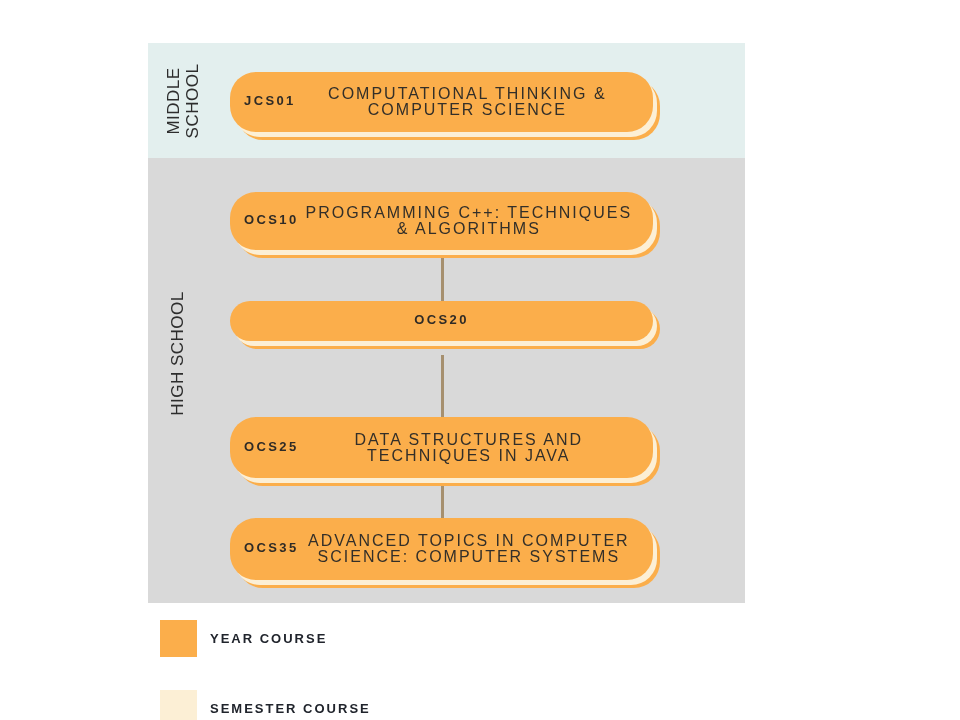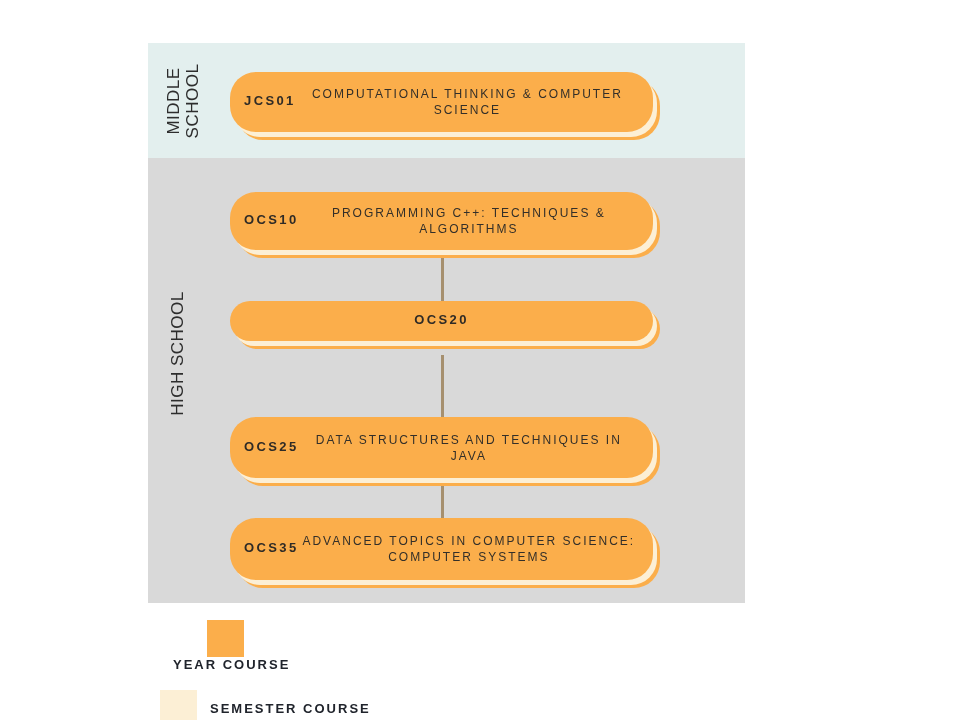--- a/index.html
+++ b/index.html
@@ -65,34 +65,34 @@
   .course-box.ocs25 { top: 417px; height: 61px; }
   .course-box.ocs35 { top: 518px; height: 62px; justify-content: center; }
   .course-code {
     font-size: 13px;
     font-weight: bold;
     letter-spacing: 2.4px;
     color: #2f2b26;
     margin-bottom: 3px;
   }
   .course-title {
-    font-size: 12px;
+    font-size: 16px;
     letter-spacing: 2px;
     line-height: 16px;
     color: #332f29;
   }
 
   
   .legend-row {
     position: absolute;
     left: 160px;
     display: flex; align-items: center;
     height: 37px;
   }
-  .legend-row.year     { top: 620px; flex-direction: column; }
+  .legend-row.year     { top: 620px; }
   .legend-row.semester { top: 690px; }
   .legend-swatch {
     width: 37px; height: 37px;
     flex: 0 0 37px;
   }
   .legend-swatch.year     { background: #fbae4b; }
   .legend-swatch.semester { background: #fcefd5; }
   .legend-label {
     margin-left: 13px;
     font-size: 13px;

